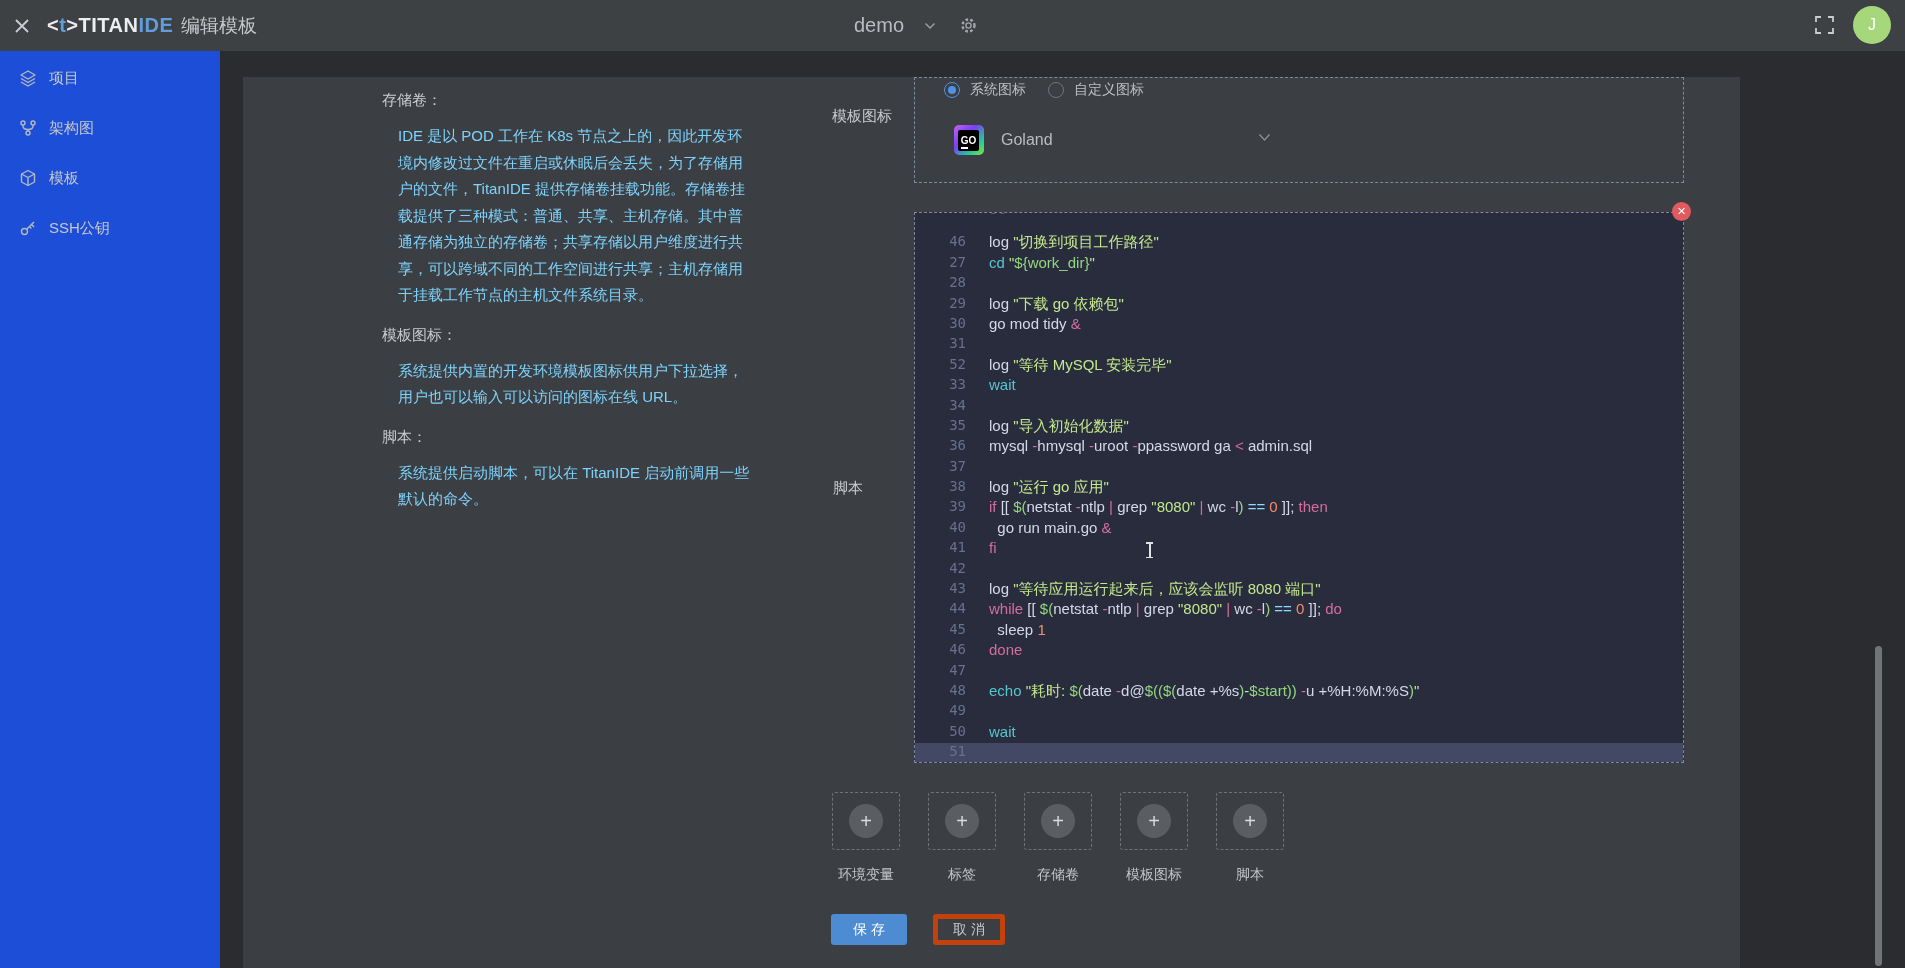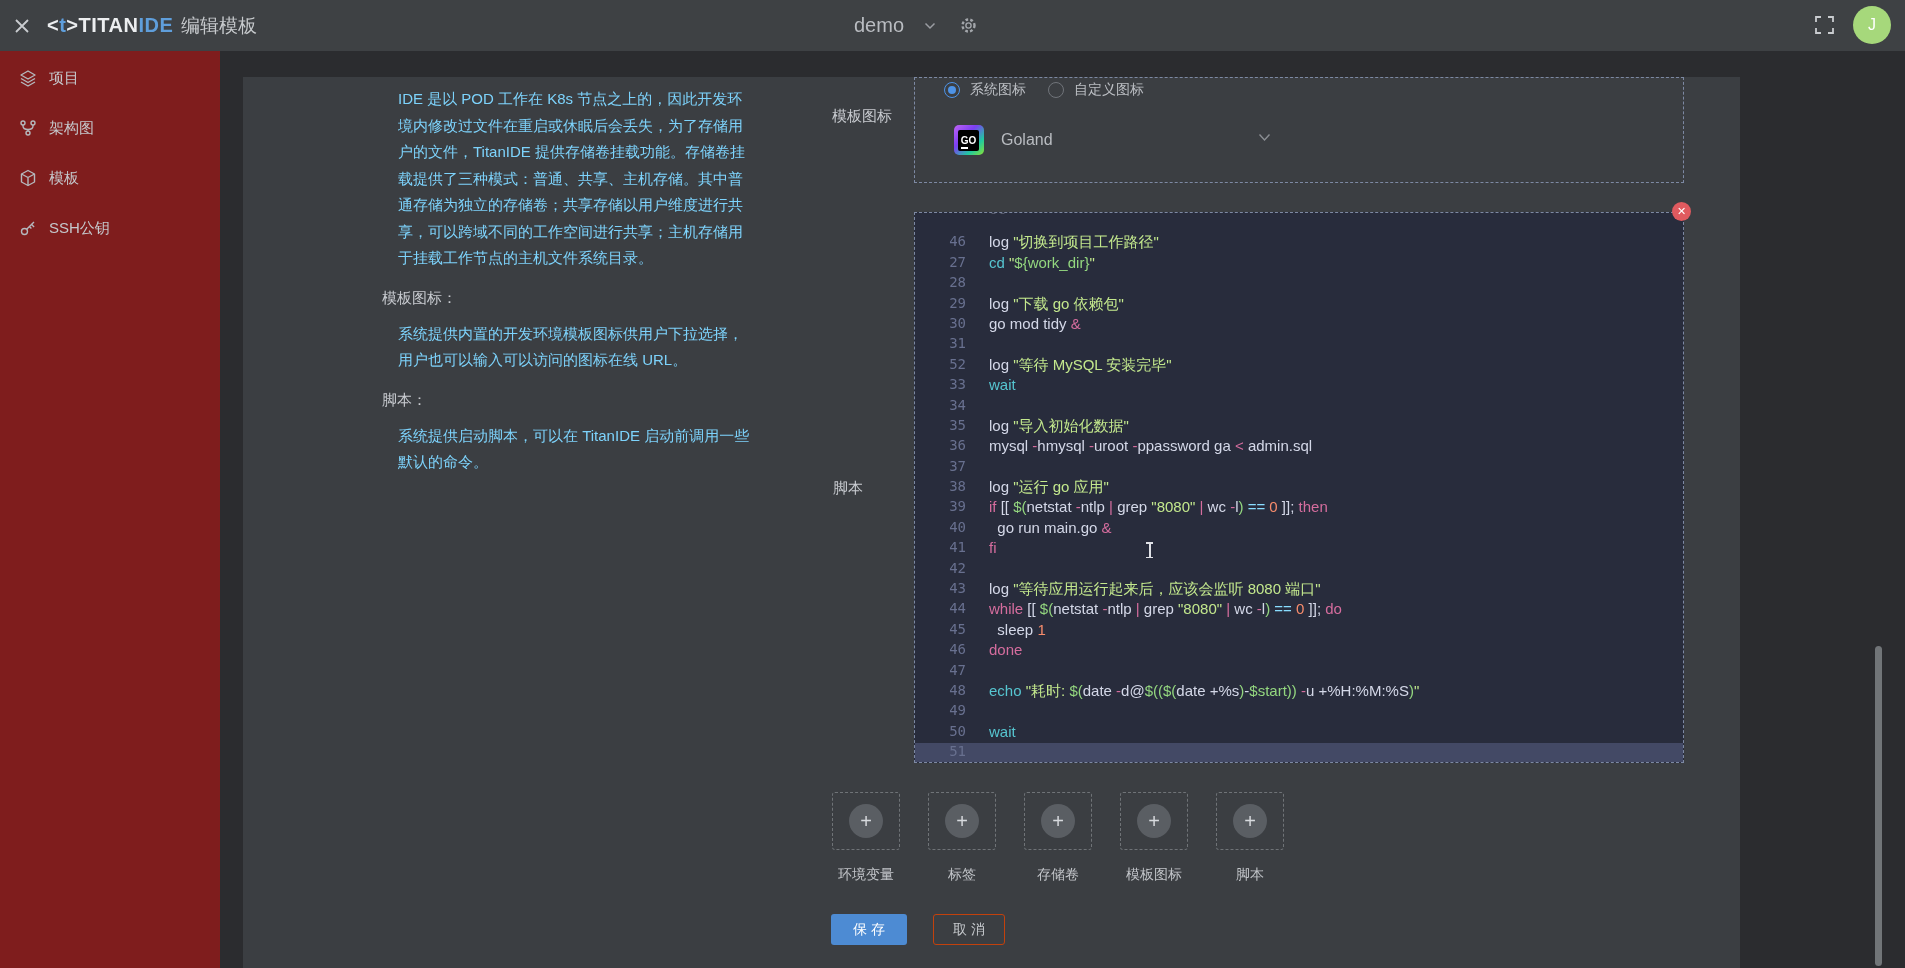--- a/index.html
+++ b/index.html
@@ -13,21 +13,21 @@
   .lg-w{color:#eceef0;} .lg-b{color:#5f9edb;}
   .page-title{position:absolute;left:181px;top:0;height:51px;display:flex;align-items:center;color:#c7cacd;font-size:19px;}
   .proj-group{position:absolute;left:854px;top:0;height:51px;display:flex;align-items:center;}
   .proj-name{color:#b9bcc1;font-size:20px;}
   .proj-chev{margin-left:20px;display:flex;}
   .gear{margin-left:24px;display:flex;}
   .fullscreen{position:absolute;left:1815px;top:16px;display:flex;cursor:pointer;}
   .avatar{position:absolute;left:1853px;top:6px;width:38px;height:38px;border-radius:50%;background:#a6d87b;color:#ffffff;font-size:16px;display:flex;align-items:center;justify-content:center;}
 
   
-  .sidebar{position:absolute;left:0;top:51px;width:220px;height:917px;background:#7f1d1d;z-index:20;padding-top:2px;}
+  .sidebar{position:absolute;left:0;top:51px;width:220px;height:917px;background:#1d4ed8;z-index:20;padding-top:2px;}
   .side-item{height:50px;display:flex;align-items:center;padding-left:19px;cursor:pointer;color:#c5c8cc;}
   .side-icon{width:18px;height:18px;margin-right:12px;display:flex;color:#b5b8bd;}
   .side-label{font-size:15px;}
 
   
   .panel{position:absolute;left:243px;top:77px;width:1497px;height:891px;background:#3b3e42;z-index:1;}
 
   
   .help{position:absolute;left:382px;top:86px;width:420px;z-index:2;}
   .help-title{font-size:15px;font-weight:500;color:#c9ccd1;line-height:27px;margin-bottom:10px;}
@@ -78,21 +78,21 @@
   .add-row{position:absolute;left:832px;top:792px;display:flex;gap:28px;z-index:2;}
   .add-item{width:68px;}
   .add-box{width:68px;height:58px;border:1px dashed #6f7377;border-radius:3px;display:flex;align-items:center;justify-content:center;cursor:pointer;}
   .add-circle{width:34px;height:34px;border-radius:50%;background:#5a5e63;color:#d7dade;font-size:20px;font-weight:300;display:flex;align-items:center;justify-content:center;}
   .add-label{margin-top:16px;text-align:center;font-size:14px;color:#c2c5c9;white-space:nowrap;}
 
   
   .btn-row{position:absolute;left:831px;top:914px;display:flex;gap:26px;z-index:2;}
   .btn{height:31px;border-radius:3px;font-size:14px;display:flex;align-items:center;justify-content:center;cursor:pointer;}
   .btn-save{width:76px;background:#4d8bd3;color:#ffffff;border:none;}
-  .btn-cancel{width:72px;background:transparent;color:#c6c9cd;border:1px solid #c2410c;}
+  .btn-cancel{width:72px;background:transparent;color:#c6c9cd;border:5px solid #c2410c;}
 
   
   .pg-scroll{position:absolute;left:1875px;top:646px;width:7px;height:320px;border-radius:4px;background:#8a8d92;opacity:.75;z-index:40;cursor:pointer;}
 
   svg{display:block;}
 </style>
 </head>
 <body>
 
 <div class="stage">
@@ -172,20 +172,21 @@
           </svg>
         </span>
         <span class="side-label">SSH公钥</span>
       </div>
     </div>
 
   <div class="panel"></div>
 
   <div class="help">
       <div class="help-sec">
+        <div class="help-title">存储卷：</div>
         <div class="help-line">IDE 是以 POD 工作在 K8s 节点之上的，因此开发环</div>
         <div class="help-line">境内修改过文件在重启或休眠后会丢失，为了存储用</div>
         <div class="help-line">户的文件，TitanIDE 提供存储卷挂载功能。存储卷挂</div>
         <div class="help-line">载提供了三种模式：普通、共享、主机存储。其中普</div>
         <div class="help-line">通存储为独立的存储卷；共享存储以用户维度进行共</div>
         <div class="help-line">享，可以跨域不同的工作空间进行共享；主机存储用</div>
         <div class="help-line">于挂载工作节点的主机文件系统目录。</div>
       </div>
       <div class="help-sec">
         <div class="help-title">模板图标：</div>

